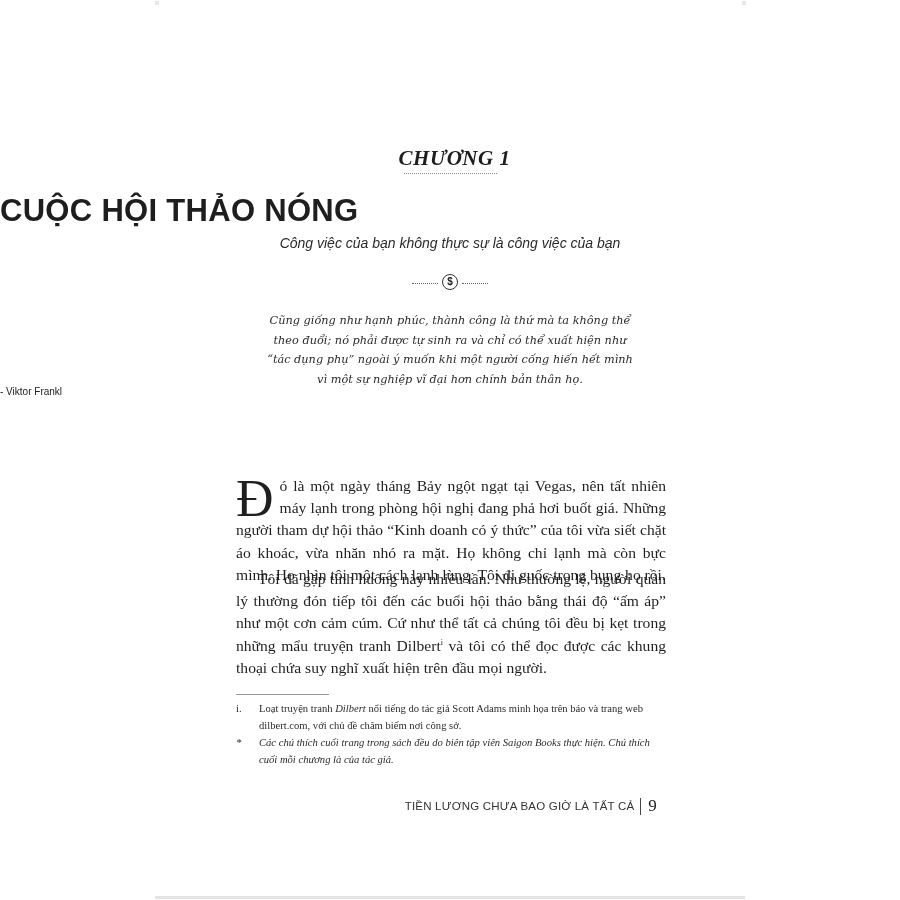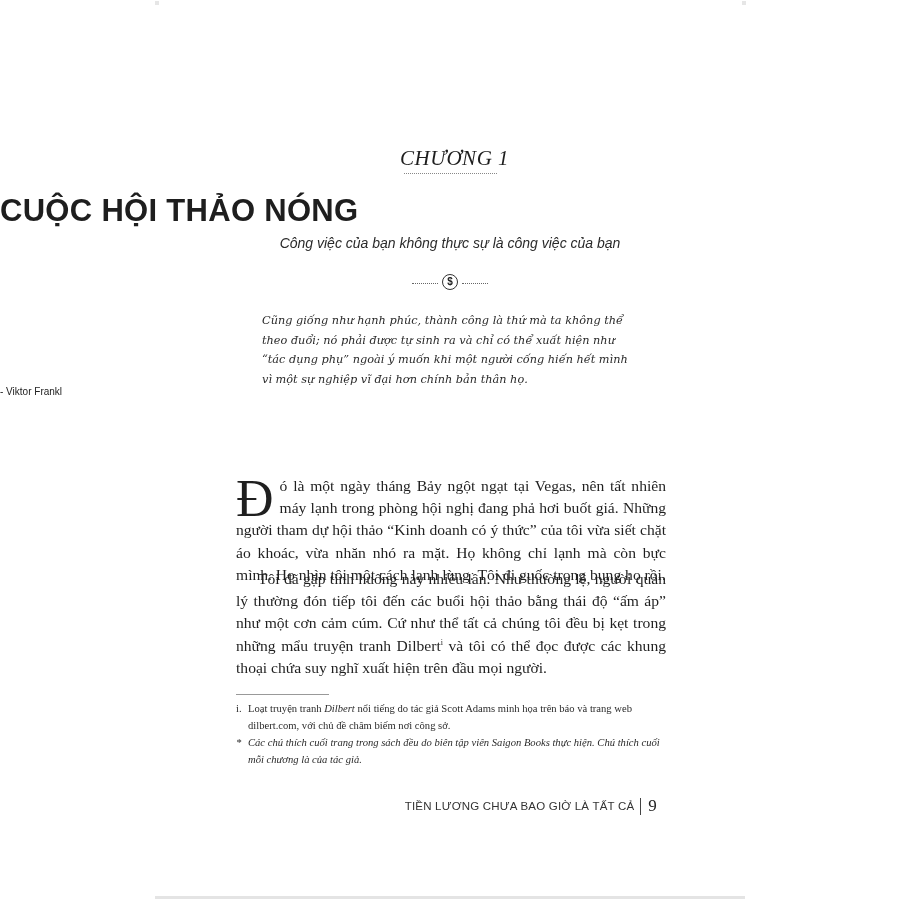--- a/index.html
+++ b/index.html
@@ -1,21 +1,21 @@
 <!DOCTYPE html>
 <html><head>
 <meta charset="utf-8">
 <style>
   html, body { margin:0; padding:0; background:#ffffff; }
   body { width:900px; height:900px; position:relative; overflow:hidden; }
   .page-stub-top { position:absolute; top:1px; width:4px; height:4px; background:#e6e6e6; }
   .page-bottom-edge { position:absolute; left:155px; top:896px; width:590px; height:3px; background:#e4e4e4; }
   .chapter-label {
     position:absolute; left:9px; right:0; top:146px; text-align:center;
-    font-family:"Liberation Serif", serif; font-style:italic; font-weight:normal;
+    font-family:"Liberation Serif", serif; font-style:italic; font-weight:bold;
     font-size:21px; color:#1e1e1e; letter-spacing:0.5px;
   }
   .chapter-dots {
     position:absolute; left:404px; top:173px; width:93px; height:0;
     border-top:1.5px dotted #888;
   }
   .chapter-title {
     position:absolute; left:0; right:0; top:193px; text-align:left;
     font-family:"Liberation Sans", sans-serif; font-weight:bold;
     font-size:31px; color:#1e1e1e; letter-spacing:0.3px;
@@ -26,21 +26,21 @@
     font-size:14px; color:#2a2a2a;
   }
   .ornament { position:absolute; left:412px; top:274px; width:76px; height:18px; }
   .ornament .dots { position:absolute; top:9px; height:0; border-top:1.5px dotted #666; width:26px; }
   .ornament .coin {
     position:absolute; left:30px; top:0; width:14px; height:14px; border:1.6px solid #333;
     border-radius:50%; text-align:center; font-family:"Liberation Sans", sans-serif;
     font-weight:bold; font-size:10px; line-height:14px; color:#222;
   }
   .epigraph {
-    position:absolute; left:262px; width:376px; top:311px; text-align:left;
+    position:absolute; left:262px; width:376px; top:311px; text-align:center;
     font-family:"DejaVu Serif", serif; font-style:italic; font-size:11.3px;
     line-height:19.5px; color:#2a2a2a;
   }
   .epigraph-author {
     position:absolute; left:0; right:0; top:386px; text-align:left;
     font-family:"Liberation Sans", sans-serif; font-size:10px; color:#222;
   }
   .body-text {
     position:absolute; left:236px; width:430px;
     font-family:"Liberation Serif", serif; font-size:15.6px; line-height:22.2px; color:#1f1f1f;
@@ -52,21 +52,21 @@
     font-family:"Liberation Serif", serif; color:#1f1f1f;
   }
   .para2 { top:568px; text-indent:22px; }
   sup.fnref { font-size:8px; vertical-align:6px; line-height:0; }
   .fn-rule { position:absolute; left:236px; top:694px; width:93px; height:1px; background:#999; }
   .footnote {
     position:absolute; left:236px; width:430px;
     font-family:"Liberation Serif", serif; font-size:10.6px; line-height:17px; color:#2a2a2a;
   }
   .footnote .mark { position:absolute; left:0; top:0; width:12px; }
-  .footnote .txt { margin-left:12px; display:block; }
+  .footnote .txt { margin-left:23px; display:block; }
   .fn1 { top:700px; }
   .fn2 { top:734px; font-style:italic; }
   .running-footer {
     position:absolute; right:243px; top:796px;
     font-family:"Liberation Sans", sans-serif; font-size:11.5px; color:#333; letter-spacing:0.2px;
     white-space:nowrap; display:flex; align-items:center;
   }
   .running-footer .sep { display:inline-block; width:1px; height:17px; background:#444; margin:0 7px 0 6px; }
   .running-footer .num { font-family:"Liberation Serif", serif; font-size:17px; color:#222; }
 </style>

